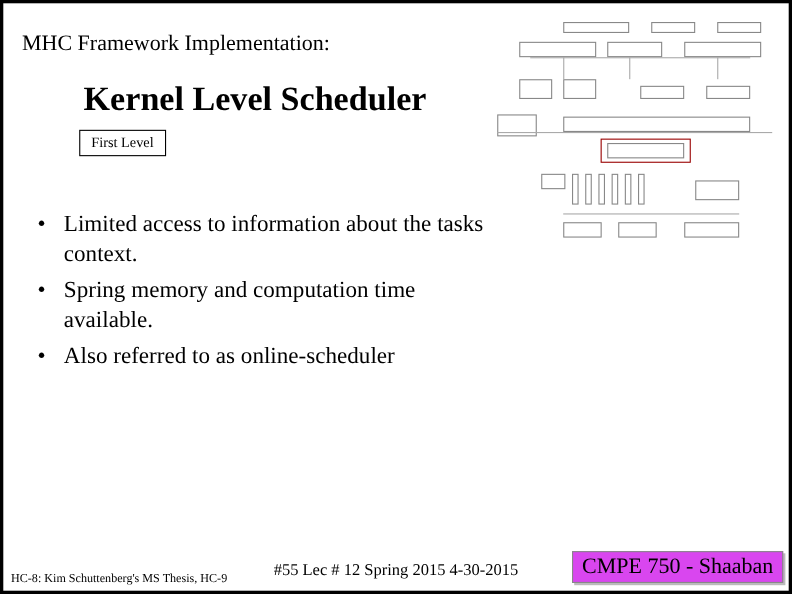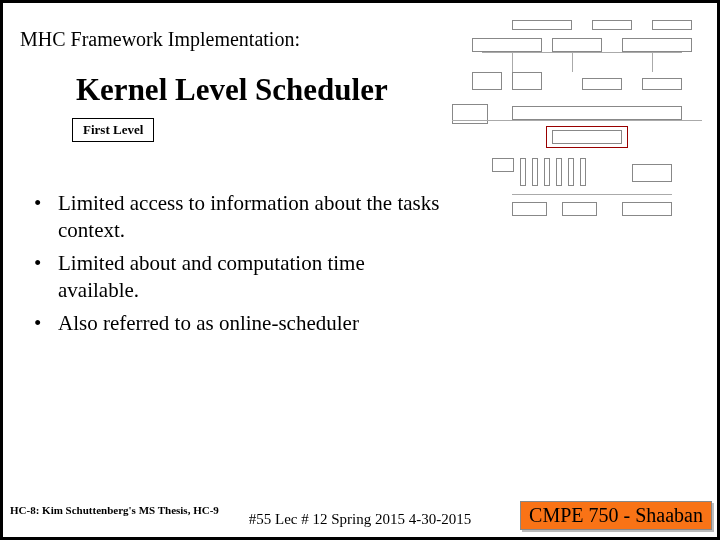--- a/index.html
+++ b/index.html
@@ -30,21 +30,21 @@
     font-size: 31px;
     font-weight: bold;
   }
   .level-box {
     position: absolute;
     top: 118px;
     left: 72px;
     border: 1.5px solid #000;
     padding: 3px 10px 3px 10px;
     font-size: 13px;
-    font-weight: bold;
+    font-weight: normal;
   }
   .bullet-list {
     position: absolute;
     top: 190px;
     left: 24px;
     width: 420px;
     list-style: none;
     font-size: 21px;
   }
   .bullet-list li {
@@ -55,39 +55,39 @@
   }
   .bullet-list li::before {
     content: "•";
     position: absolute;
     left: 10px;
     top: 0;
     font-size: 21px;
   }
   .footer-left {
     position: absolute;
-    bottom: 24px;
+    bottom: 8px;
     left: 10px;
     font-size: 11px;
-    font-weight: bold;
+    font-weight: normal;
   }
   .footer-center {
     position: absolute;
     bottom: 12px;
     left: 50%;
     transform: translateX(-50%);
     font-size: 15px;
     white-space: nowrap;
   }
   .footer-right {
     position: absolute;
     bottom: 10px;
     right: 8px;
     font-size: 20px;
-    background: #f97316;
+    background: #d946ef;
     border: 1px solid #888;
     box-shadow: 2px 2px 0 #bbb;
     padding: 2px 8px;
   }
   
   .diagram {
     position: absolute;
     top: 18px;
     right: 18px;
     width: 250px;
@@ -113,21 +113,21 @@
 <div class="slide-border"></div>
 
 <div class="framework-header">MHC Framework Implementation:</div>
 
 <div class="main-title">Kernel Level Scheduler</div>
 
 <div class="level-box">First Level</div>
 
 <ul class="bullet-list">
   <li>Limited access to information about the tasks context.</li>
-  <li>Limited about and computation time available.</li>
+  <li>Spring memory and computation time available.</li>
   <li>Also referred to as online-scheduler</li>
 </ul>
 
 <div class="diagram">
 
   <div class="dbox" style="top:2px;left:60px;width:60px;height:10px"></div>
   <div class="dbox" style="top:2px;left:140px;width:40px;height:10px"></div>
   <div class="dbox" style="top:2px;left:200px;width:40px;height:10px"></div>
 
   <div class="dbox" style="top:20px;left:20px;width:70px;height:14px"></div>

